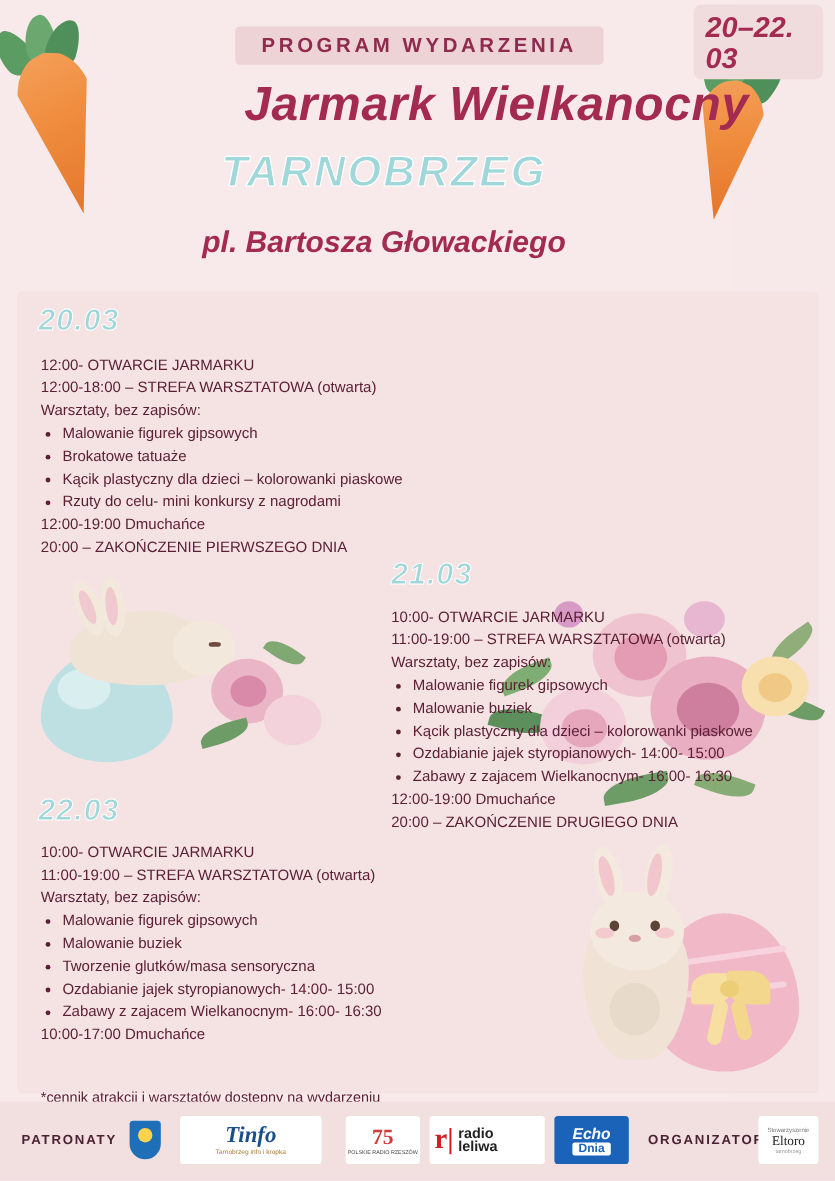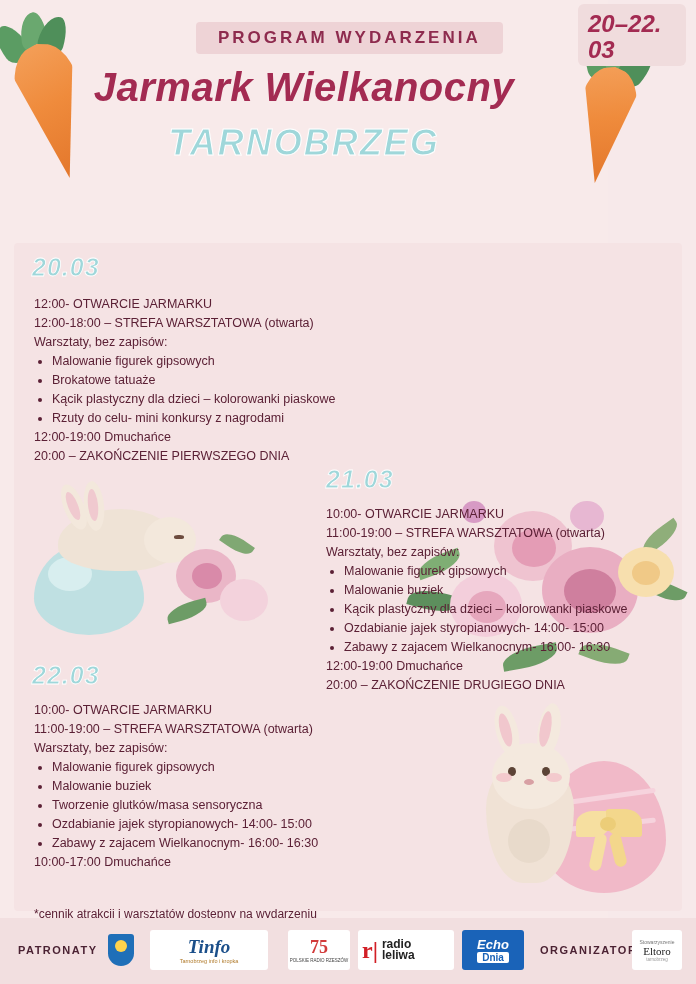--- a/index.html
+++ b/index.html
@@ -6,20 +6,21 @@
   html, body {
     width: 696px; height: 984px;
     font-family: "Liberation Sans", sans-serif;
     background: #f7e9ea;
     overflow: hidden;
   }
   .poster {
     position: relative;
     width: 608px; height: 984px;
     background: #f8eaea;
+    padding-left: 16px;
   }
 
   
   .carrot { position: absolute; }
   .carrot .body {
     width: 58px; height: 120px;
     background: linear-gradient(165deg,#f4a05a 0%, #ef8b3c 45%, #e2752a 100%);
     border-radius: 50% 50% 46% 46% / 30% 30% 70% 70%;
     clip-path: polygon(50% 100%, 0% 18%, 18% 4%, 50% 0%, 82% 4%, 100% 18%);
     position: relative;
@@ -47,21 +48,21 @@
     border-radius: 4px;
     font-size: 17px;
   }
 
   .main-title {
     position: absolute;
     color: #a32b52;
     font-weight: bold;
     font-style: italic;
     font-size: 40px;
-    text-align: center;
+    text-align: right;
     width: 100%;
     letter-spacing: 0.5px;
   }
   .sub-title {
     position: absolute;
     width: 100%;
     text-align: center;
     font-size: 36px;
     font-weight: bold;
     font-style: italic;
@@ -169,20 +170,21 @@
     <div style="position:absolute; left:10px; top:6px; font-size:24px; font-weight:bold; font-style:italic; color:#a32b52;">20–22.</div>
     <div style="position:absolute; left:10px; top:32px; font-size:24px; font-weight:bold; font-style:italic; color:#a32b52;">03</div>
   </div>
 
   <div class="title-tag" style="left:196px; top:22px;">PROGRAM WYDARZENIA</div>
 
   <div class="main-title" style="top:65px;">Jarmark Wielkanocny</div>
 
   <div class="sub-title" style="top:122px;">TARNOBRZEG</div>
 
+  <div class="place-title" style="top:188px;">pl. Bartosza Głowackiego</div>
 
   <div class="panel">
 
     <div class="flowers1">
       <div class="leafsh" style="left:14px; top:60px; width:46px; height:18px; transform:rotate(-20deg); background:#7fae74;"></div>
       <div class="leafsh" style="left:6px; top:96px; width:52px; height:20px; transform:rotate(15deg); background:#5d8f5d;"></div>
       <div class="leafsh" style="left:236px; top:34px; width:44px; height:16px; transform:rotate(-35deg); background:#8fae7a;"></div>
       <div class="leafsh" style="left:244px; top:88px; width:40px; height:16px; transform:rotate(25deg); background:#6d9c66;"></div>
       <div class="leafsh" style="left:100px; top:152px; width:56px; height:20px; transform:rotate(-10deg); background:#6d9c66;"></div>
       <div class="leafsh" style="left:178px; top:150px; width:48px; height:18px; transform:rotate(20deg); background:#86ab74;"></div>

